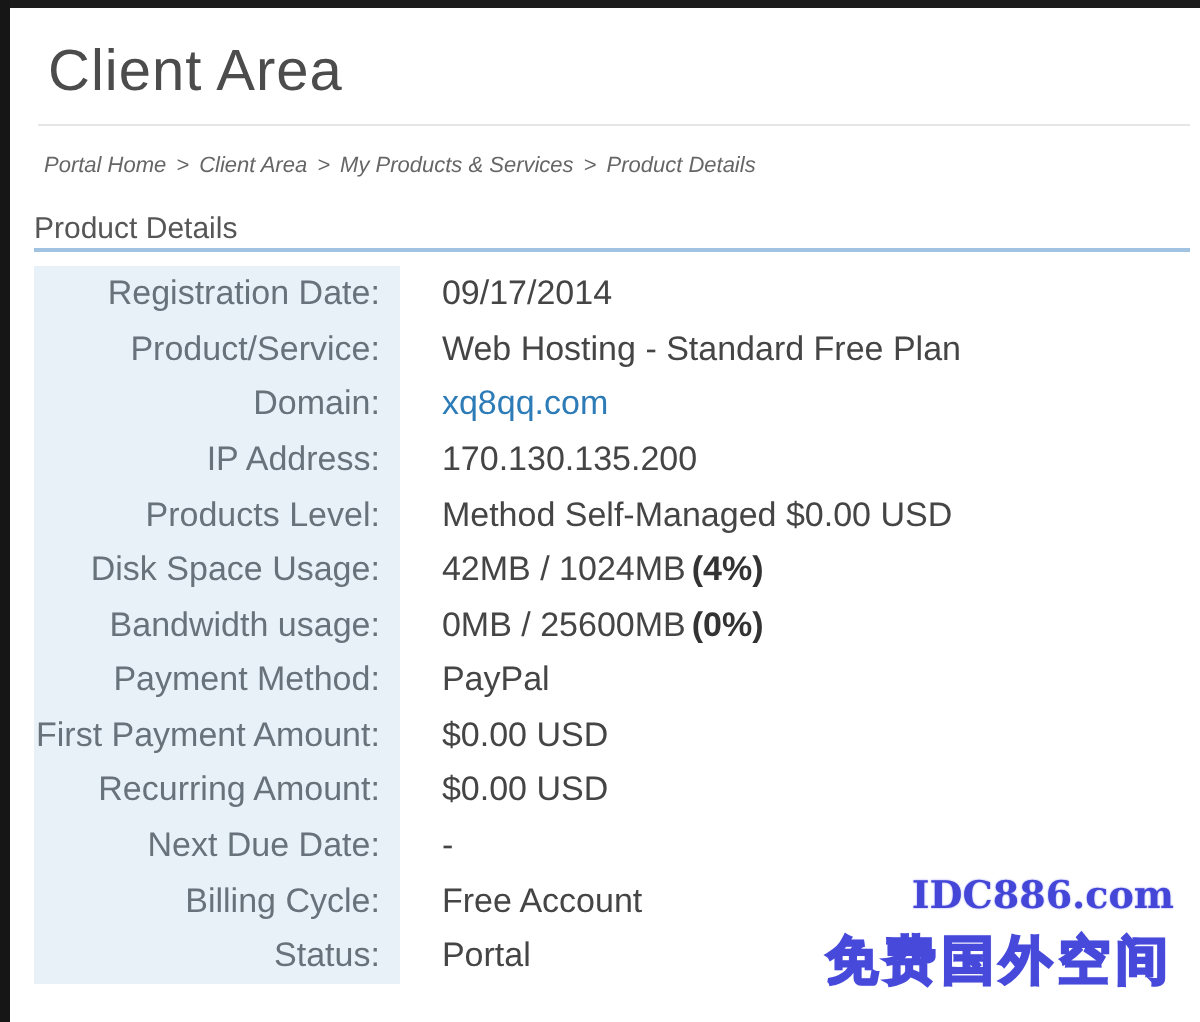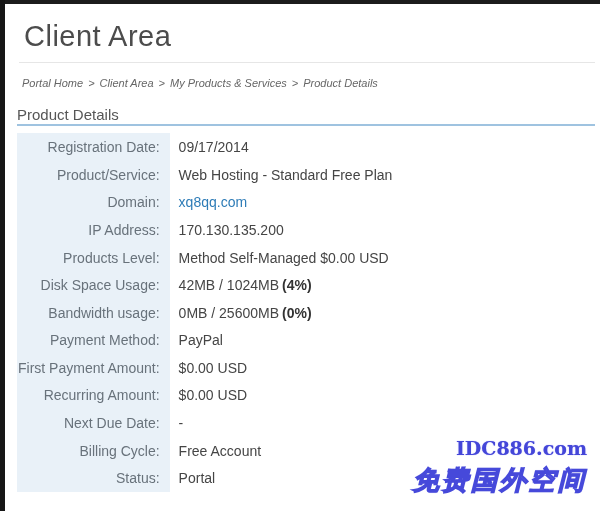--- a/index.html
+++ b/index.html
@@ -45,46 +45,45 @@
     color:#565656;
     padding-bottom:2px;
     border-bottom:2px solid #9fc3e0;
   }
 
   table.details {
     margin-top:7px;
     width:578px;
     border-collapse:collapse;
   }
-  table.details td { height:25.6px; vertical-align:middle; font-size:14px;margin-left:10px; }
+  table.details td { height:25.6px; vertical-align:middle; font-size:17px;margin-left:10px; }
   td.lbl {
     width:120px;
     background:#e9f1f8;
     text-align:right;
     padding-right:10px;
     color:#68727b;
     white-space:nowrap;
   }
-  td.val { padding-left:9px; color:#454545; }
+  td.val { padding-left:21px; color:#454545; }
   td.val b { margin-left:3px; color:#333333; }
   td.val a { color:#2e7cb7; text-decoration:none; cursor:pointer; }
 
   .watermark { position:absolute; right:13px; top:437px; text-align:right; pointer-events:none; }
   .wm-line1 {
     font-family:"DejaVu Serif", serif;
     font-weight:bold;
     font-size:19px;
     color:#4446d8;
     text-shadow:0 0 1px #8a8af0;
   }
   .wm-line2 {
     margin-top:4px;
     font-size:26px;
     font-weight:bold;
-    font-style:italic;
     letter-spacing:3px;
     color:rgba(255,255,255,0.15);
     -webkit-text-stroke:1.3px #4649da;
     text-shadow:0 0 1px #6b6de2;
   }
 </style>
 </head>
 <body>
 
 <div class="edge-top"></div>

